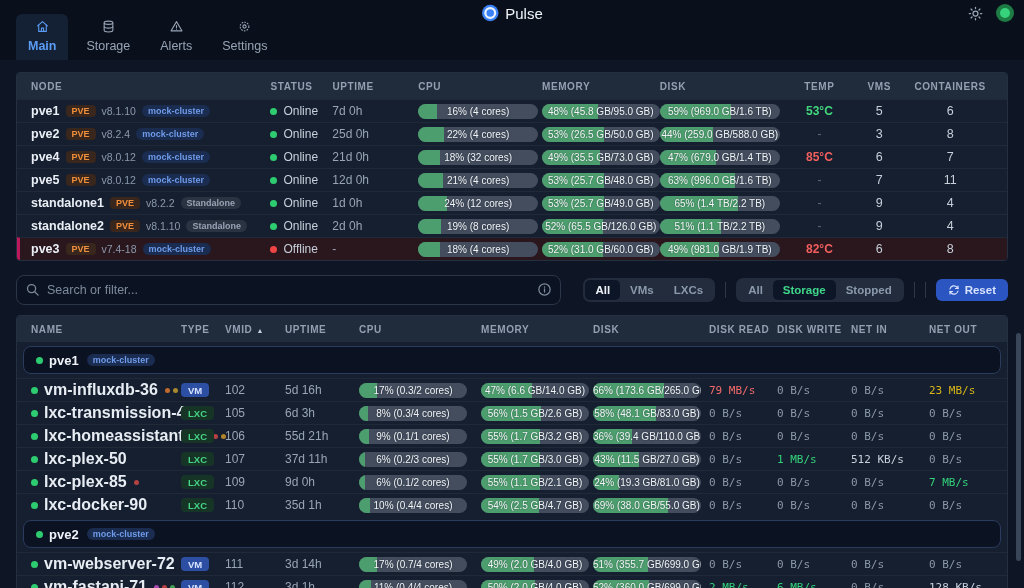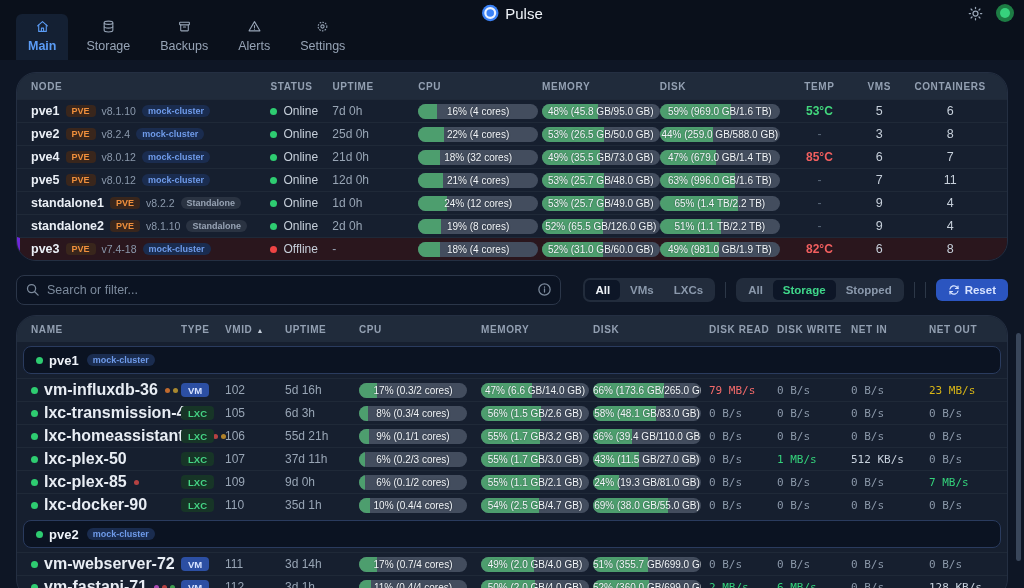--- a/index.html
+++ b/index.html
@@ -19,28 +19,28 @@
   .conn-dot i { display:block; width:10px; height:10px; border-radius:50%; background:#37d27c; }
   
   .tabs { height:30px; display:flex; align-items:flex-end; padding:0 16px; gap:6px; }
   .tab { display:flex; align-items:center; gap:6px; padding:6px 12px 7px;
          font-size:12.5px; color:#97a4b6; border-radius:6px 6px 0 0; cursor:pointer;flex-direction:column; }
   .tab svg { width:13px; height:13px; }
   .tab.active { background:#142033; color:#5b9cf5; font-weight:bold; }
   
   .content { position:absolute; top:60px; left:0; right:0; bottom:-40px;
              background:#0e1625; padding:12px 16px; }
-  .card { background:#161f2f; border:1px solid #242f42; border-radius:20px; overflow:hidden; }
+  .card { background:#161f2f; border:1px solid #242f42; border-radius:4px; overflow:hidden; }
   .t-head { display:flex; align-items:center; background:#202b3b; height:26px; padding:0 14px; }
   .th { font-size:10px; font-weight:bold; letter-spacing:.06em; color:#93a0b2; }
   .sort-arrow { font-size:7px; color:#c3cdd9; margin-left:4px; }
   
   .n-row { display:flex; align-items:center; height:23px; padding:0 14px;
            border-top:1px solid #1f2938; cursor:pointer; }
-  .n-row.offline { background:#2a161d; border-left:3px solid #6d28d9; padding-left:11px; }
+  .n-row.offline { background:#2a161d; border-left:3px solid #be185d; padding-left:11px; }
   .cell { display:flex; align-items:center; }
   .c-node{width:240px} .c-status{width:62px} .c-uptime{width:86px}
   .c-cpu{width:124px} .c-mem{width:118px} .c-disk{width:128px}
   .c-temp{width:64px; justify-content:center; text-align:center}
   .c-vms{width:56px; justify-content:center; text-align:center}
   .c-ct{width:86px; justify-content:center; text-align:center}
   .nname { font-size:12.5px; font-weight:bold; color:#eaeff6; margin-right:6px; }
   .ver { font-size:10.5px; color:#8b99ac; margin-right:6px; }
   .badge { font-size:9px; font-weight:bold; padding:1px 6px; border-radius:8px; white-space:nowrap; }
   .badge.pve { background:#39261c; color:#ef8f3c; border-radius:4px; margin-right:6px; }
@@ -136,28 +136,20 @@
   </div>
   <div class="tab">
     <svg viewBox="0 0 24 24" fill="none" stroke="currentColor" stroke-width="2">
         <ellipse cx="12" cy="5" rx="8" ry="3"></ellipse>
         <path d="M4 5v7c0 1.7 3.6 3 8 3s8-1.3 8-3V5"></path>
         <path d="M4 12v7c0 1.7 3.6 3 8 3s8-1.3 8-3v-7"></path>
       </svg>
     <span>Storage</span>
   </div>
   <div class="tab">
-    <svg viewBox="0 0 24 24" fill="none" stroke="currentColor" stroke-width="2" stroke-linecap="round">
-        <rect x="3" y="4" width="18" height="5" rx="1"></rect>
-        <path d="M5 9v10a1 1 0 0 0 1 1h12a1 1 0 0 0 1-1V9"></path>
-        <path d="M10 13h4"></path>
-      </svg>
-    <span>Backups</span>
-  </div>
-  <div class="tab">
     <svg viewBox="0 0 24 24" fill="none" stroke="currentColor" stroke-width="2" stroke-linecap="round" stroke-linejoin="round">
         <path d="M12 3L2 20h20L12 3z"></path>
         <path d="M12 10v4"></path>
         <path d="M12 16.8v.4"></path>
       </svg>
     <span>Alerts</span>
   </div>
   <div class="tab">
     <svg viewBox="0 0 24 24" fill="none" stroke="currentColor" stroke-width="2">
         <circle cx="12" cy="12" r="3"></circle>

